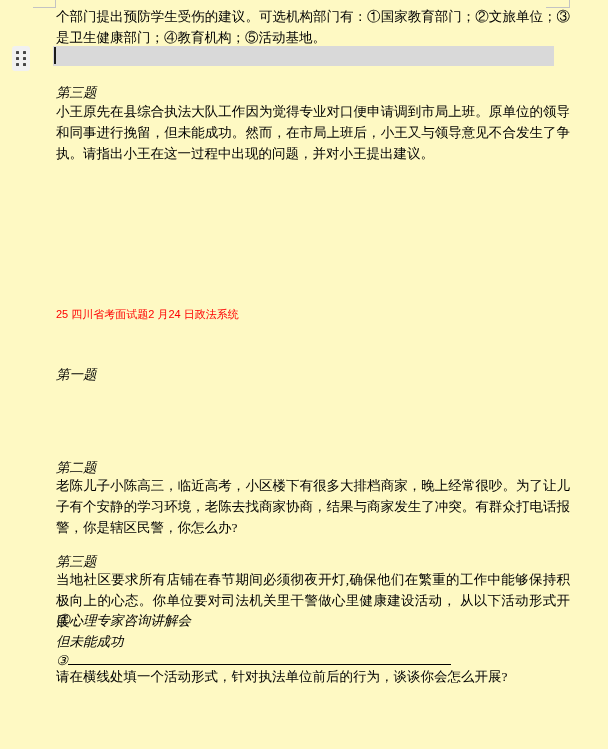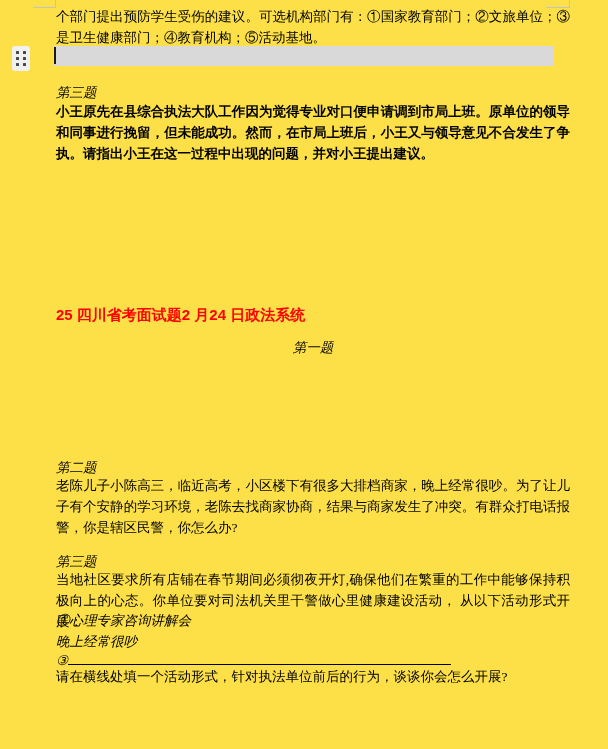--- a/index.html
+++ b/index.html
@@ -1,41 +1,41 @@
 <!DOCTYPE html>
 <html><head>
 <meta charset="utf-8">
 <style>
   * { margin: 0; padding: 0; box-sizing: border-box; }
   html, body { background: #ffffff; }
   .page {
     position: relative;
     width: 608px;
     height: 749px;
-    background: #fde047;
+    background: #fef9c3;
     overflow: hidden;
     font-family: "Liberation Serif", "DejaVu Serif", serif;
     color: #000000;
   }
   .abs { position: absolute; }
   .bodytext {
     left: 56px;
     width: 514px;
     font-size: 13.5px;
     line-height: 21px;
     text-align: justify;
     color: #000000;
   }
   .label { text-align: left; font-style: italic; }
   .heading {
     left: 56px;
     width: 514px;
-    font-size: 15px;
+    font-size: 11px;
     line-height: 21px;
-    font-weight: bold;
+    font-weight: normal;
     color: #fe0000;
     font-family: "Liberation Sans", "DejaVu Sans", sans-serif;
   }
   
   .mark { position: absolute; background: #c3c3c3; }
   
   .drag-handle {
     position: absolute;
     left: 12px; top: 46px;
     width: 18px; height: 25px;
@@ -93,34 +93,34 @@
     </div>
   </div>
 
   <div class="abs bodytext" style="top:6px;">个部门提出预防学生受伤的建议。可选机构部门有：①国家教育部门；②文旅单位；③是卫生健康部门；④教育机构；⑤活动基地。</div>
 
   <div class="selbar">
     <div class="caret"></div>
   </div>
 
   <div class="abs bodytext label" style="top:82px;">第三题</div>
-  <div class="abs bodytext" style="top:101px;font-weight:bold;">小王原先在县综合执法大队工作因为觉得专业对口便申请调到市局上班。原单位的领导和同事进行挽留，但未能成功。然而，在市局上班后，小王又与领导意见不合发生了争执。请指出小王在这一过程中出现的问题，并对小王提出建议。</div>
+  <div class="abs bodytext" style="top:101px;">小王原先在县综合执法大队工作因为觉得专业对口便申请调到市局上班。原单位的领导和同事进行挽留，但未能成功。然而，在市局上班后，小王又与领导意见不合发生了争执。请指出小王在这一过程中出现的问题，并对小王提出建议。</div>
 
   <div class="abs heading" style="top:304px;">25 四川省考面试题2 月24 日政法系统</div>
 
-  <div class="abs bodytext label" style="top:337px;text-align:center;">第一题</div>
+  <div class="abs bodytext label" style="top:364px;">第一题</div>
 
   <div class="abs bodytext label" style="top:457px;">第二题</div>
   <div class="abs bodytext" style="top:475px;">老陈儿子小陈高三，临近高考，小区楼下有很多大排档商家，晚上经常很吵。为了让儿子有个安静的学习环境，老陈去找商家协商，结果与商家发生了冲突。有群众打电话报警，你是辖区民警，你怎么办?</div>
 
   <div class="abs bodytext label" style="top:551px;">第三题</div>
   <div class="abs bodytext" style="top:569px;">当地社区要求所有店铺在春节期间必须彻夜开灯,确保他们在繁重的工作中能够保持积极向上的心态。你单位要对司法机关里干警做心里健康建设活动， 从以下活动形式开展：</div>
 
   <div class="abs bodytext label" style="top:610px;">①心理专家咨询讲解会</div>
-  <div class="abs bodytext label" style="top:631px;">晚上经常很吵</div>
+  <div class="abs bodytext label" style="top:631px;">但未能成功</div>
 
   <div class="abs bodytext label" style="top:650px;">
     <span>③</span><span class="fill-line"></span>
   </div>
 
   <div class="abs bodytext" style="top:666px;">请在横线处填一个活动形式，针对执法单位前后的行为，谈谈你会怎么开展?</div>
 
 </div>
 
 </body></html>

